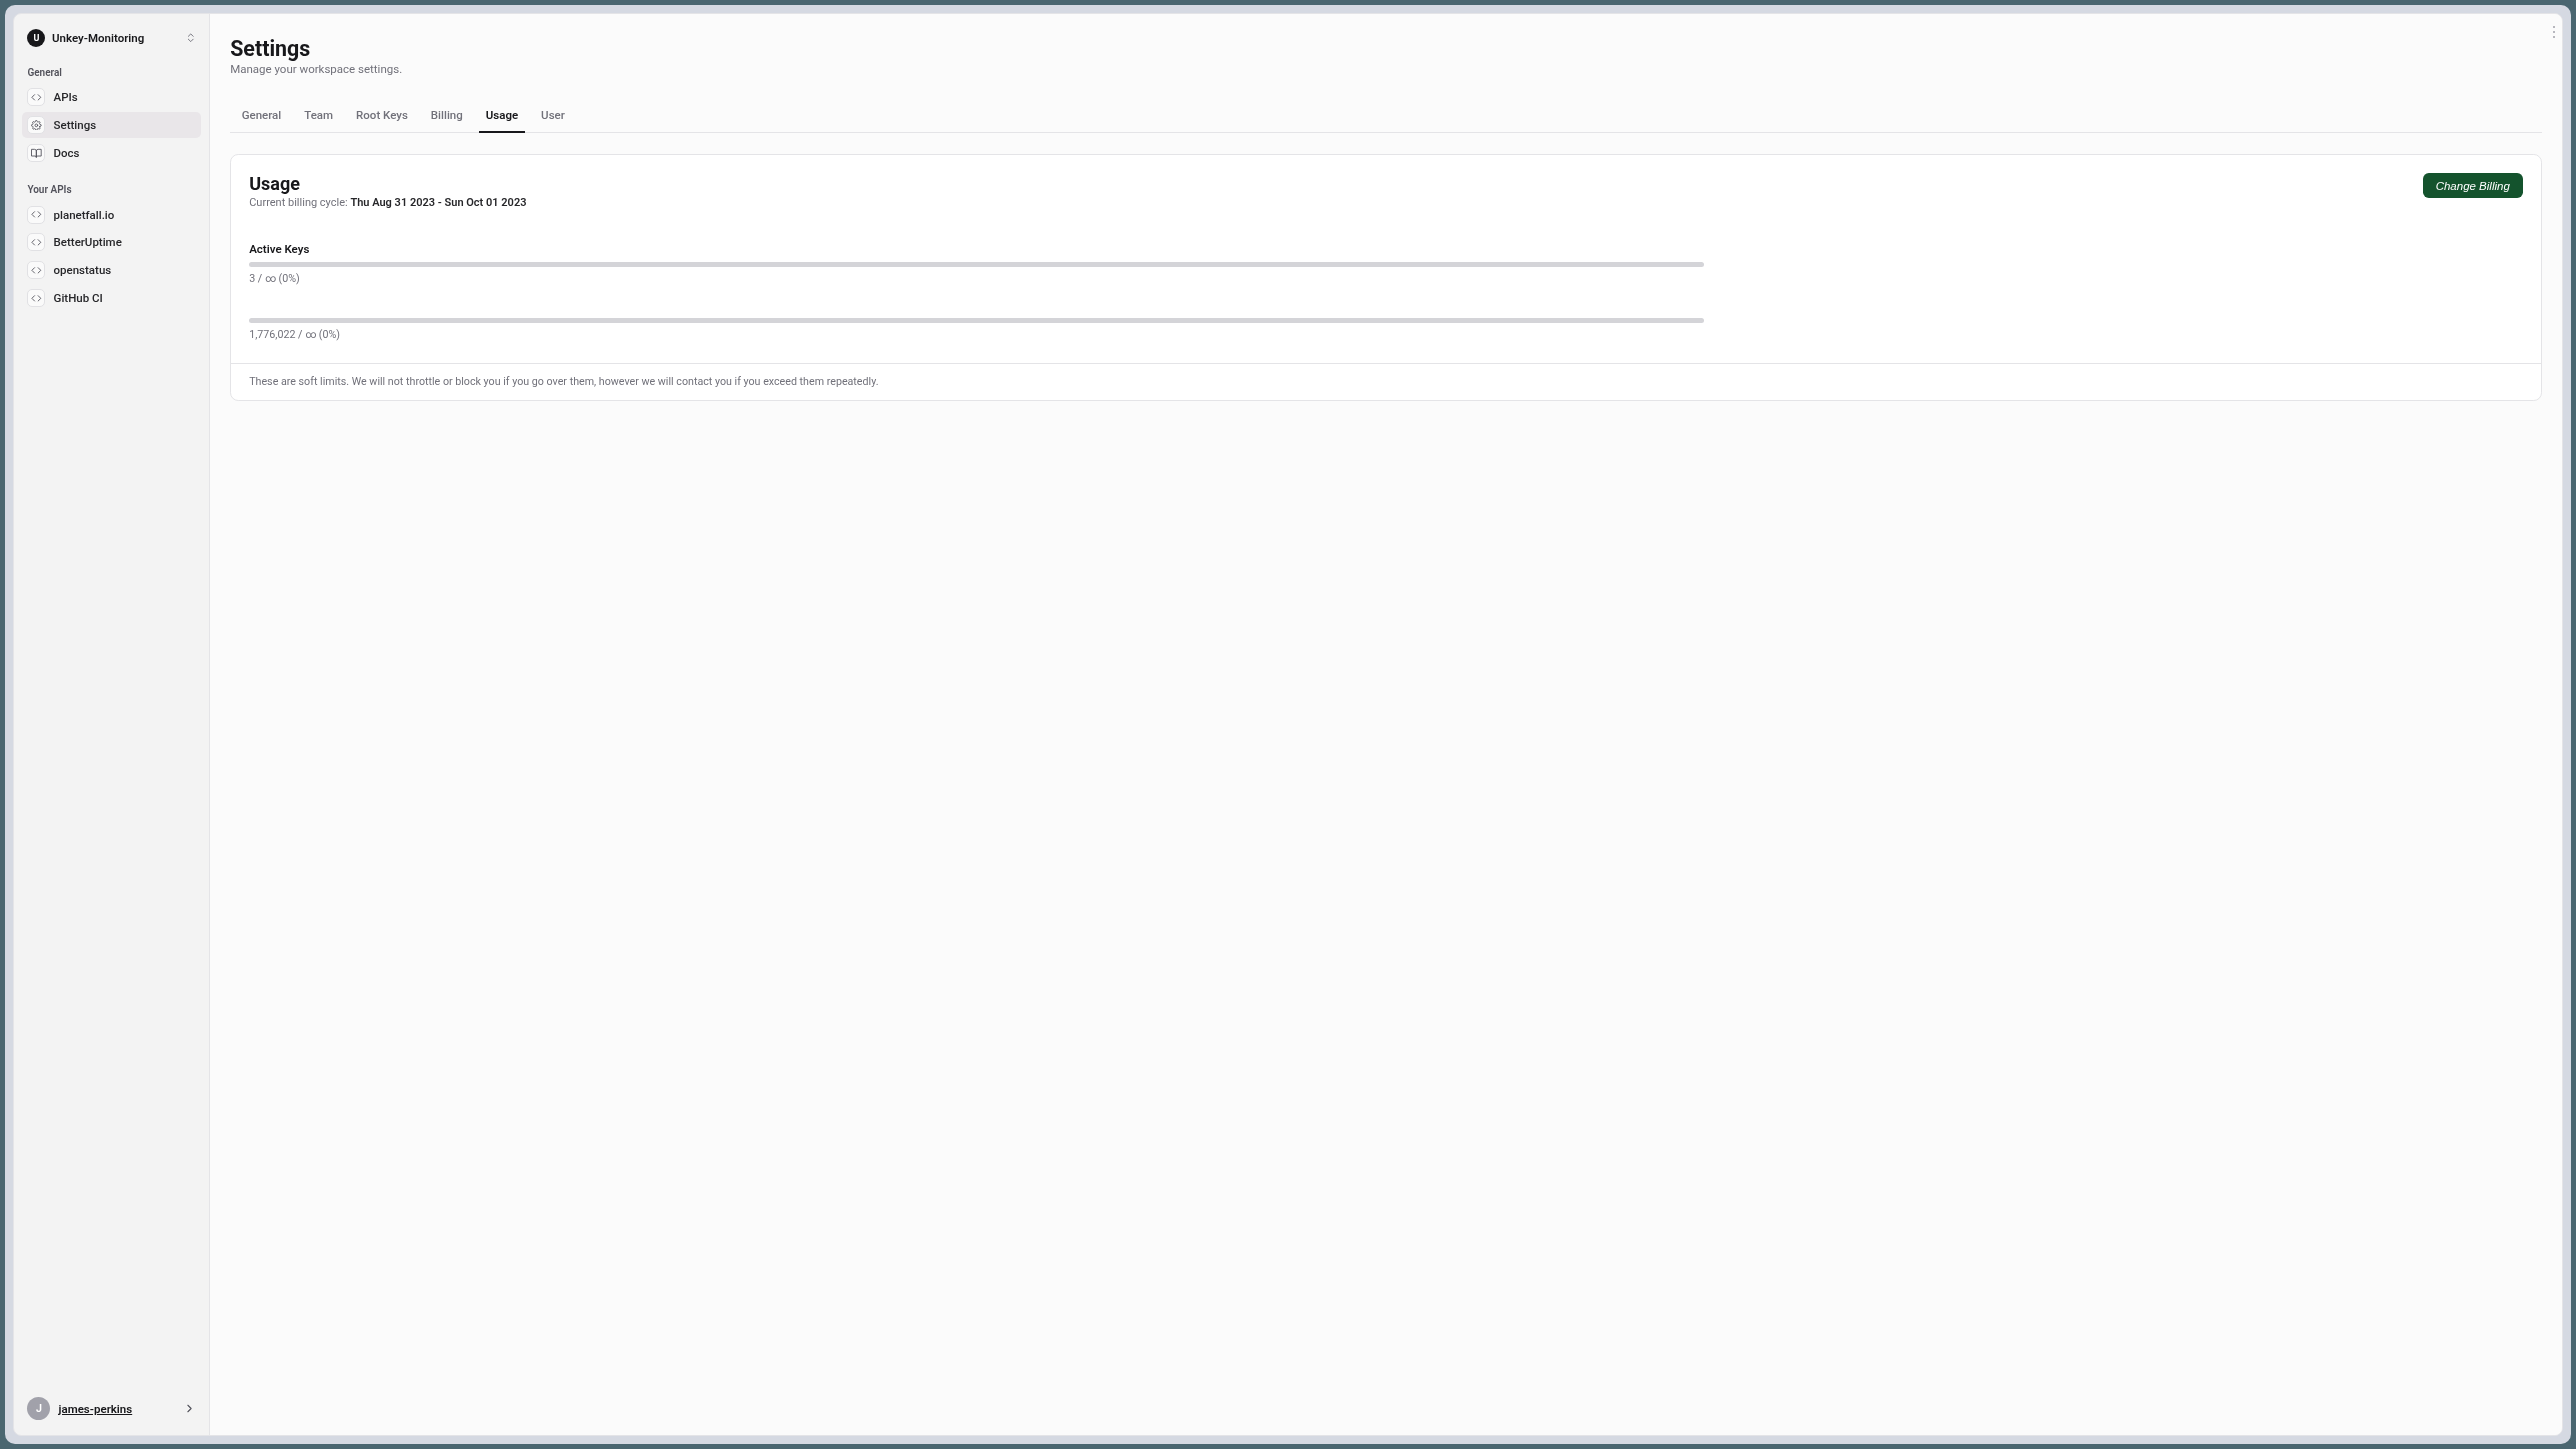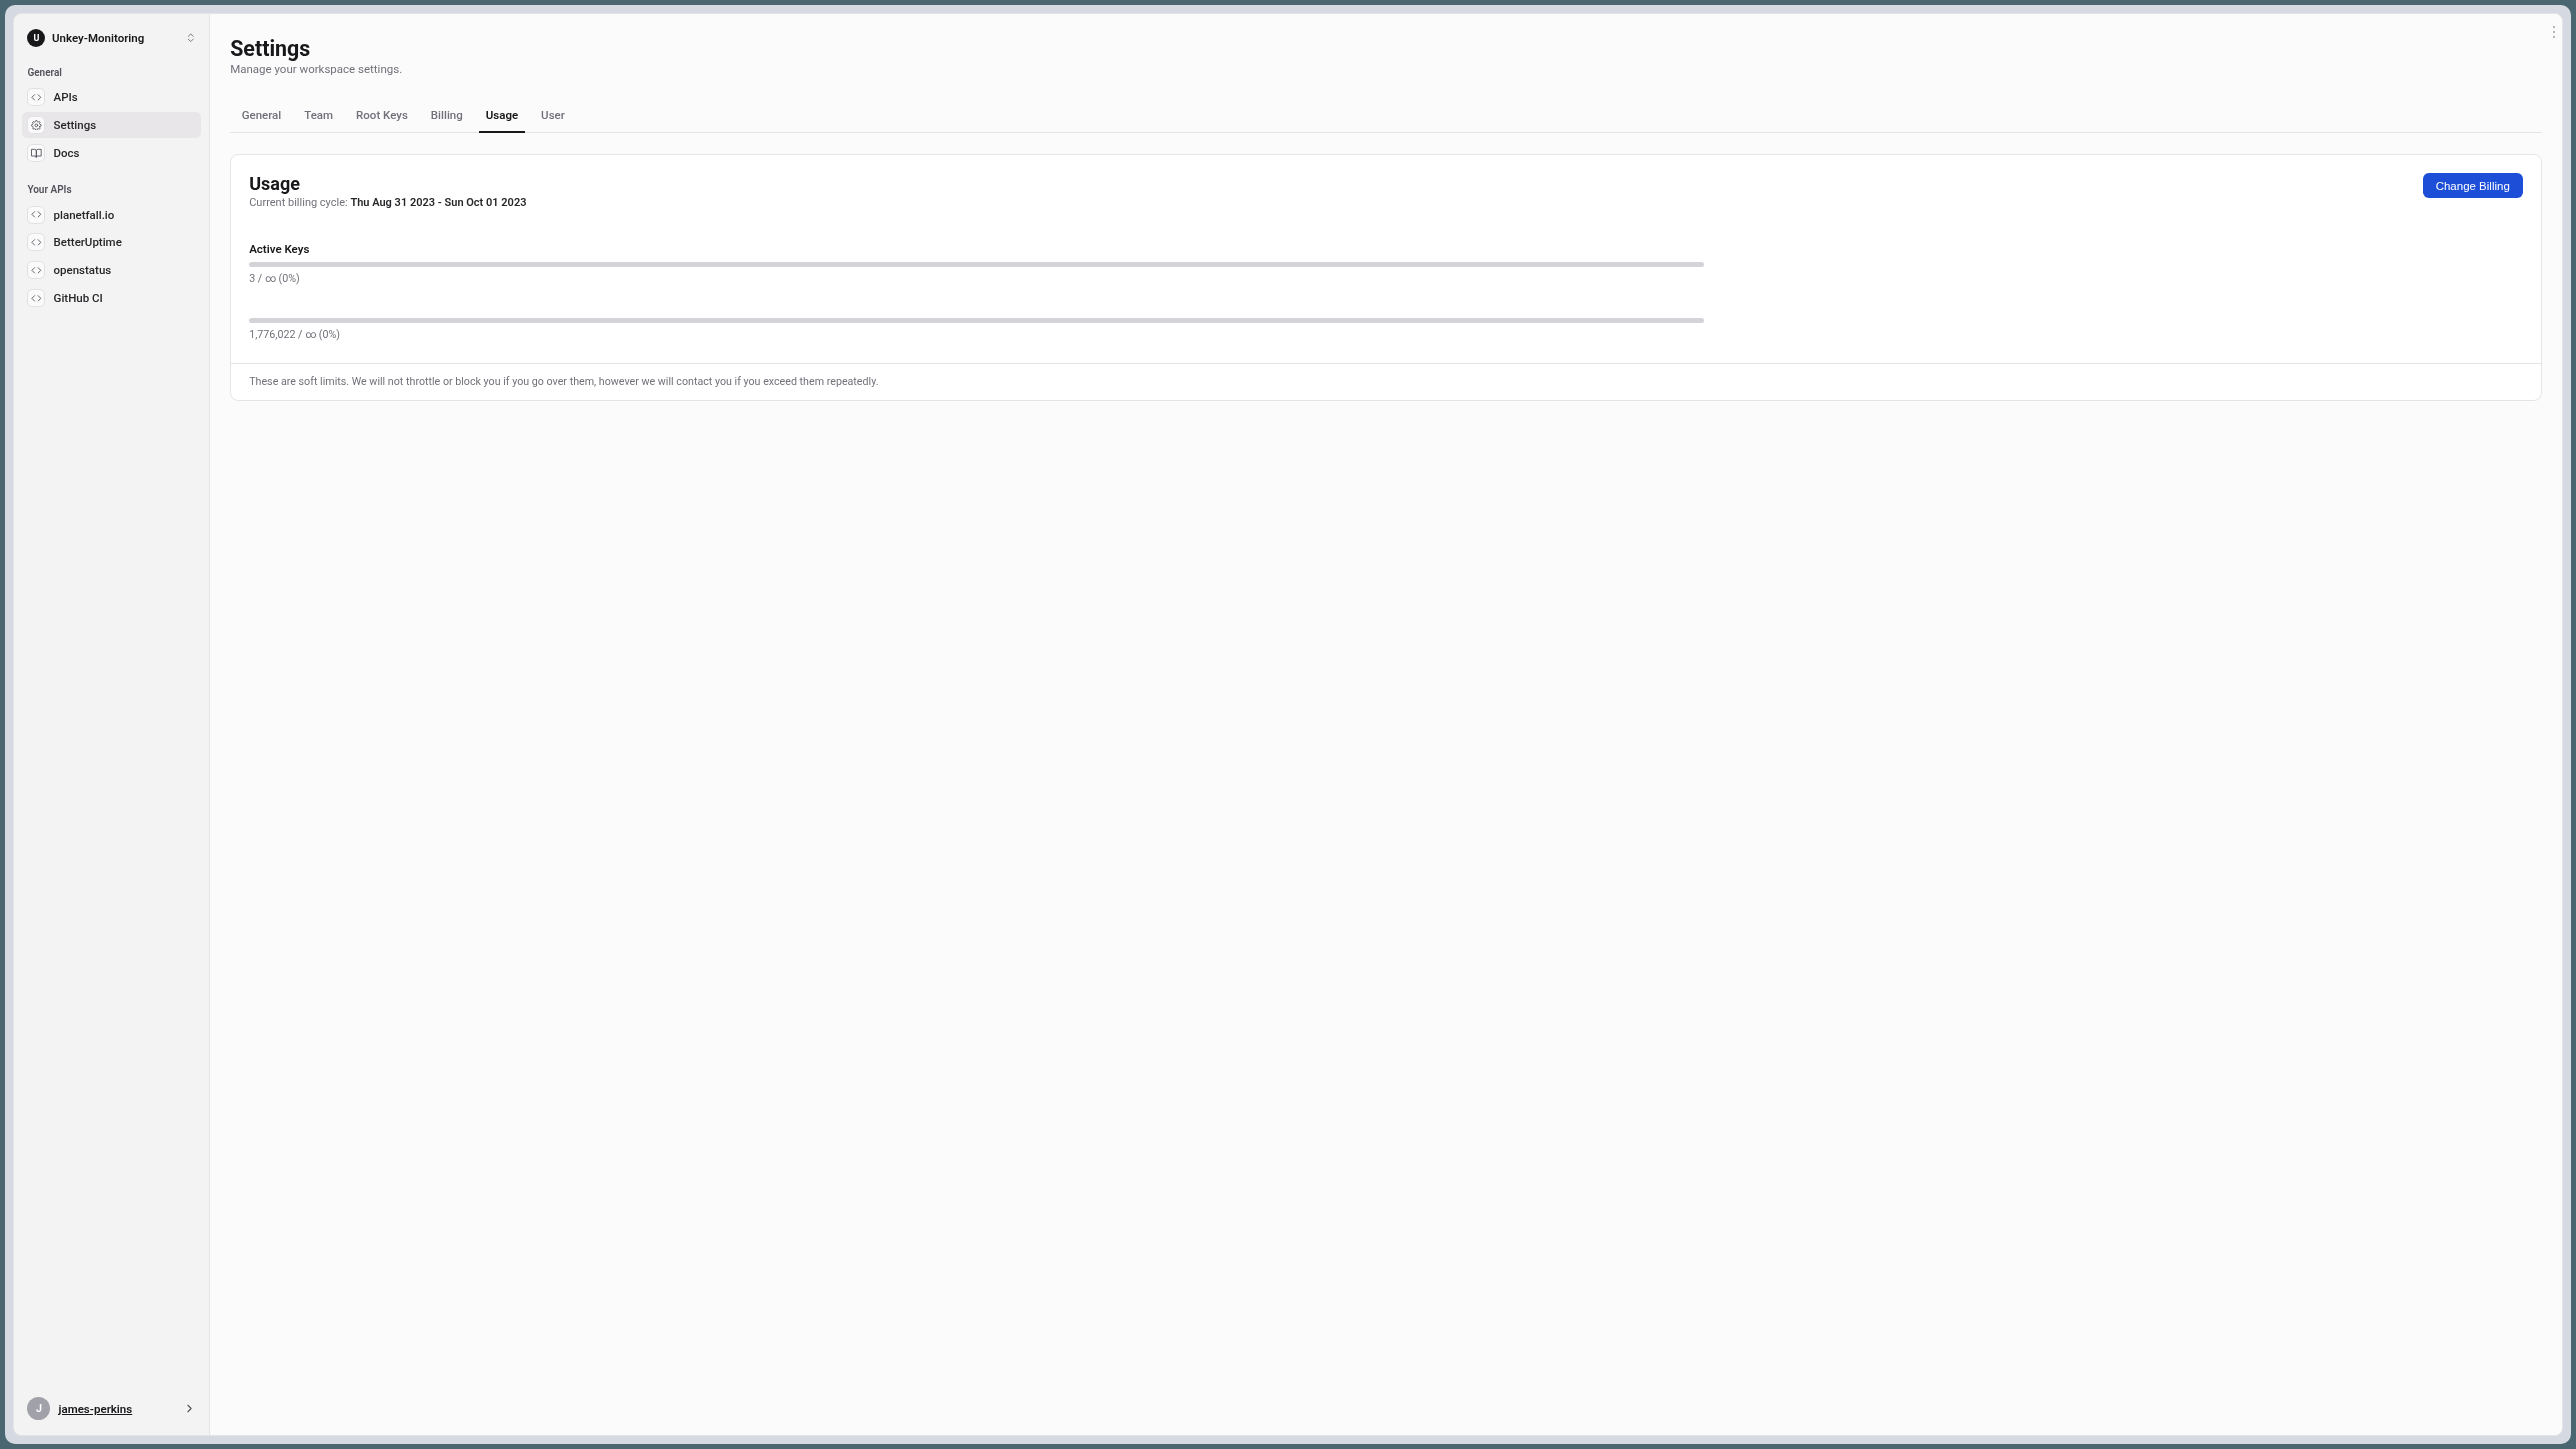--- a/index.html
+++ b/index.html
@@ -267,28 +267,29 @@
       font-size: 11px;
       color: #71717a;
     }
 
     .card-subtitle-bold {
       font-weight: 600;
       color: #27272a;
     }
 
     .btn-primary {
-      background: #1d4ed8;
+      background: #14532d;
       color: #fff;
       border: none;
       padding: 6.6px 13px;
       font-size: 11.5px;
       font-weight: 500;
       border-radius: 5.8px;
       cursor: pointer;
+      font-style: italic;
     }
 
     .metric {
       margin-bottom: 15px;
       margin-top: 33px;
     }
 
     .metric:last-child {
       margin-bottom: 0;
     }

